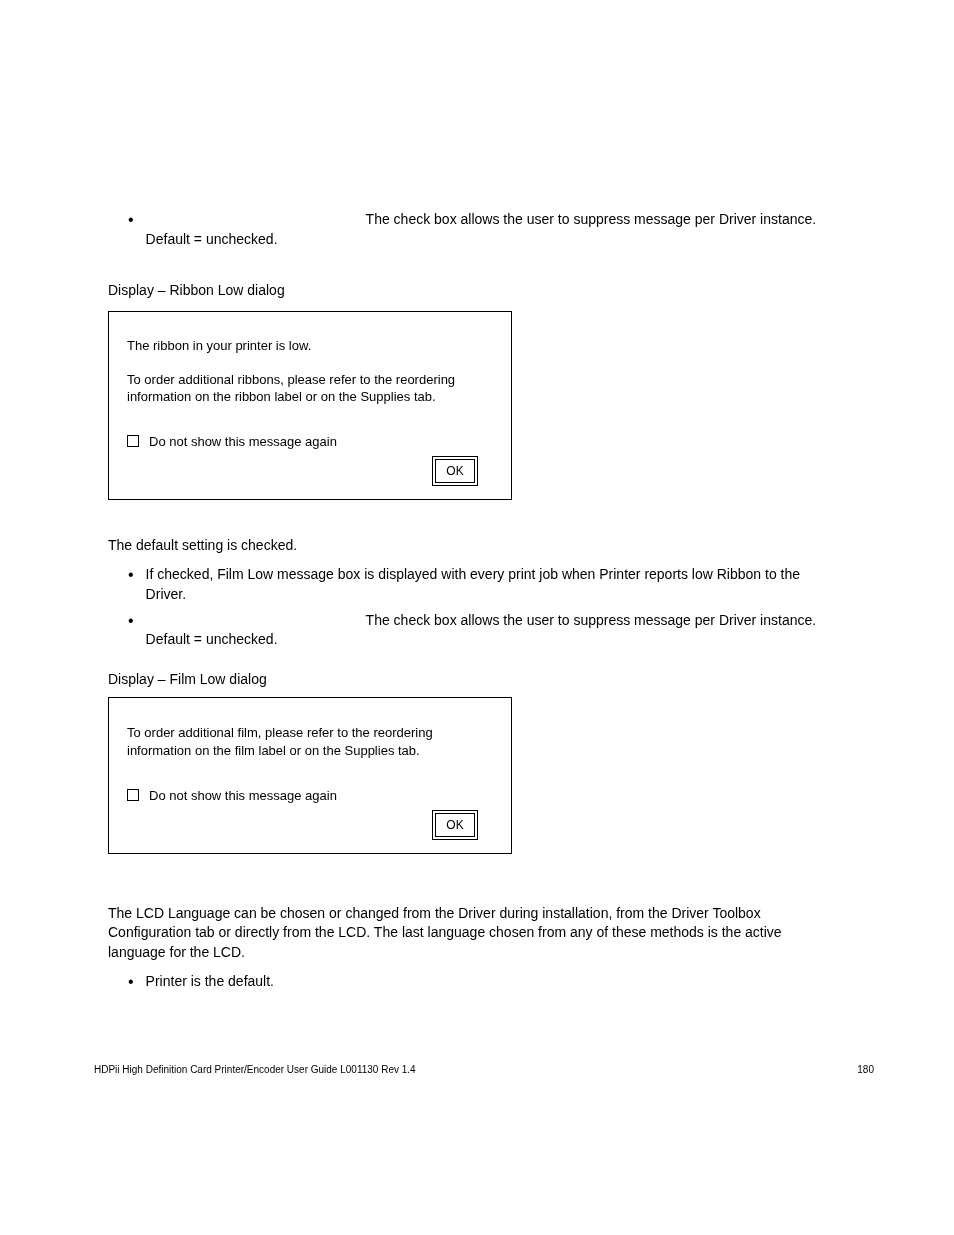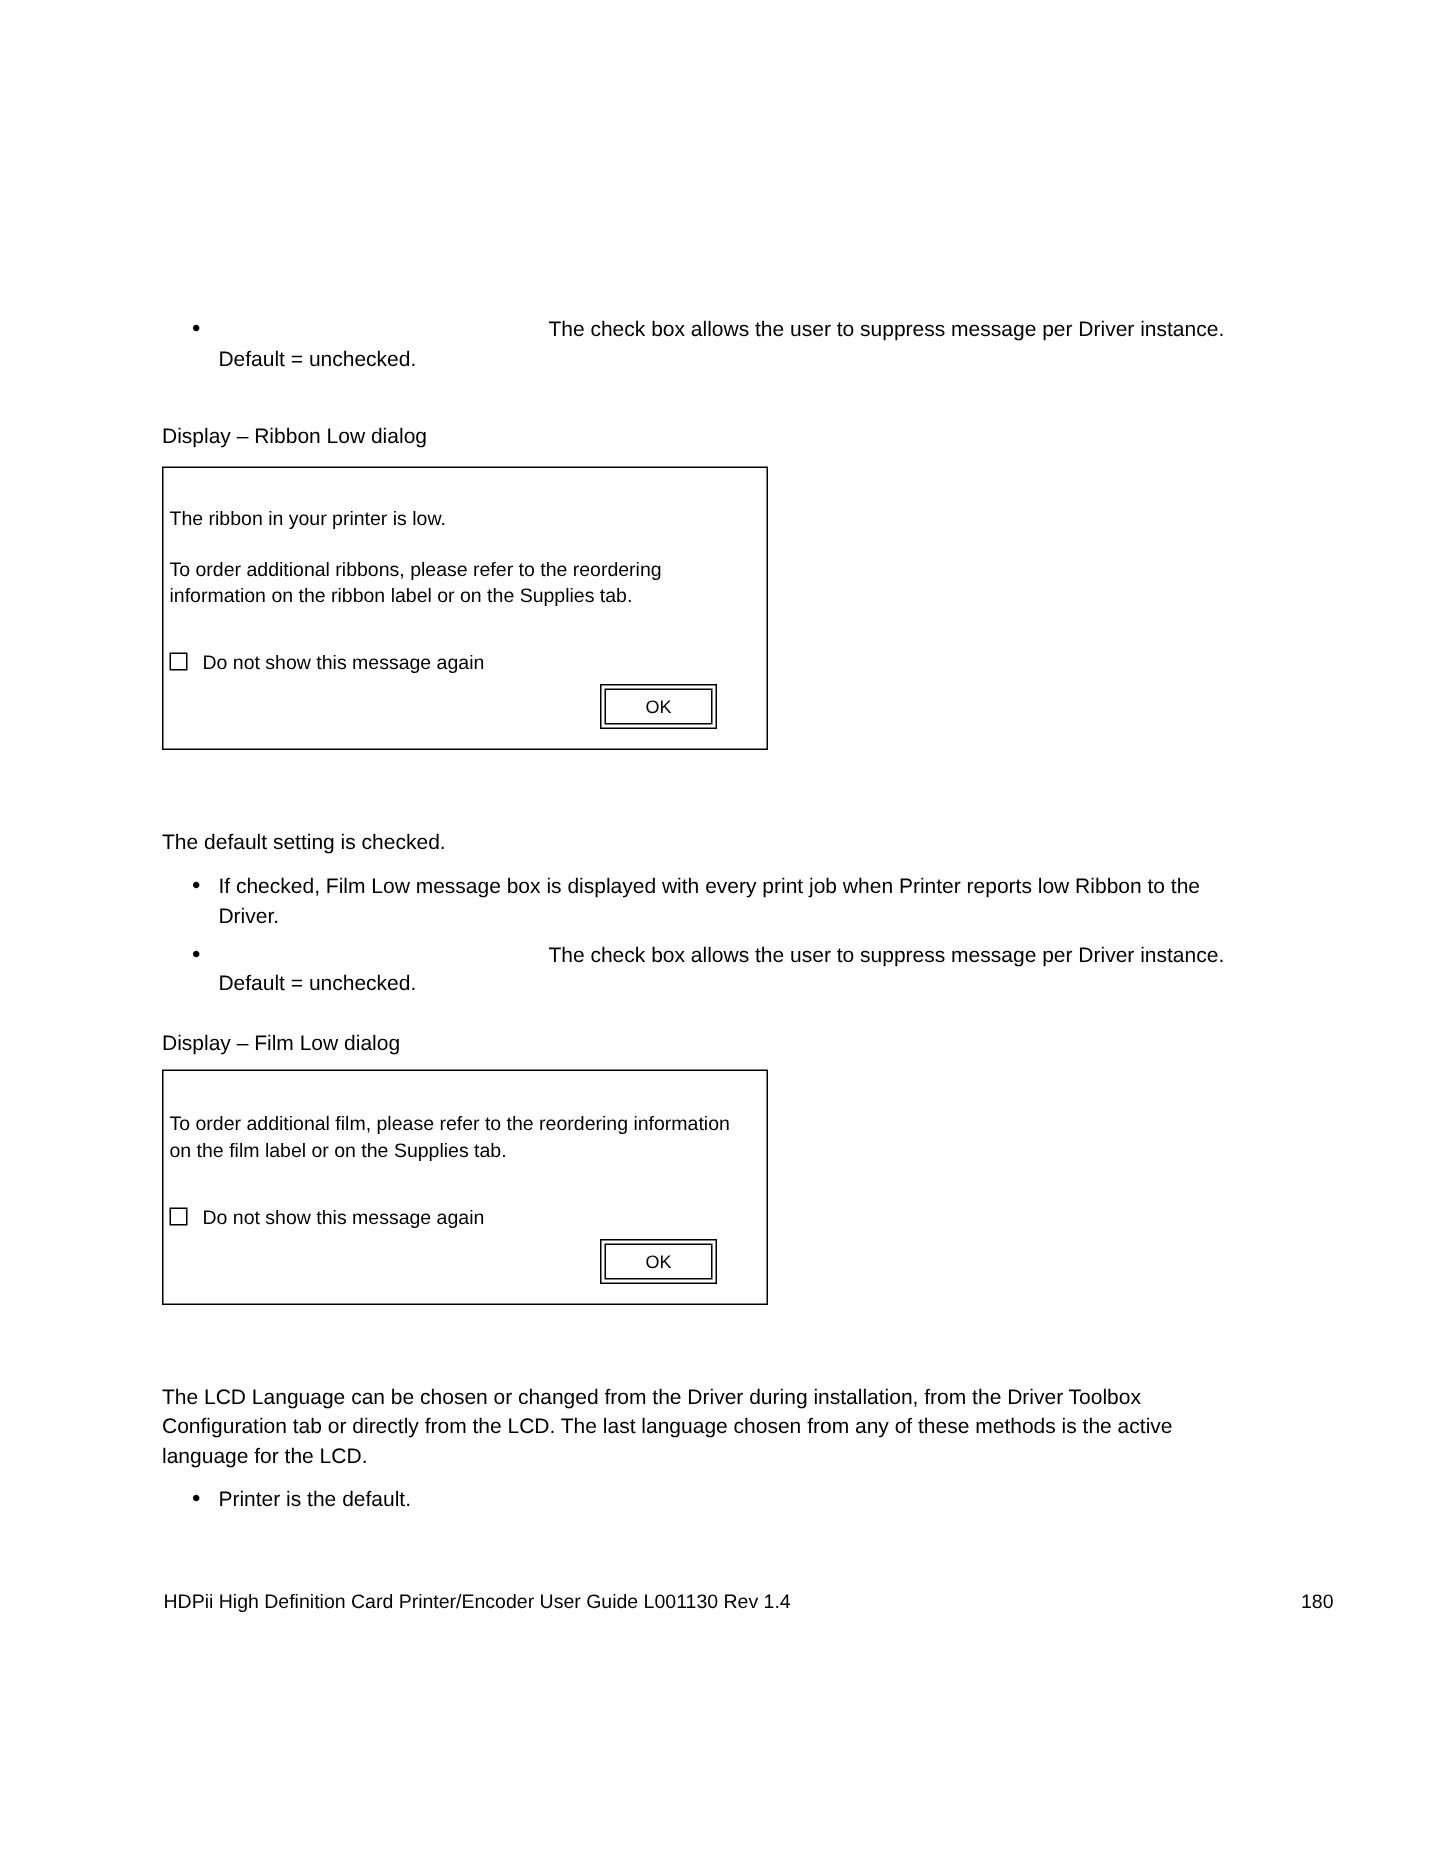--- a/index.html
+++ b/index.html
@@ -36,22 +36,22 @@
       line-height: 1.4;
       margin-bottom: 8px;
     }
     .section-label {
       margin-top: 32px;
       margin-bottom: 10px;
     }
     .dialog {
       border: 1.5px solid #000;
       width: 404px;
-      padding: 26px 18px 16px 4px;
-      margin-bottom: 52px;
+      padding: 26px 18px 16px 18px;
+      margin-bottom: 36px;
       margin-top: 6px;
       font-size: 13px;
     }
     .dialog .d-line1 {
       margin-bottom: 18px;
     }
     .dialog .d-line2 {
       line-height: 1.35;
       margin-bottom: 28px;
     }
@@ -66,43 +66,43 @@
       border: 1.5px solid #000;
       margin-right: 10px;
       display: inline-block;
     }
     .dialog .d-btn-row {
       display: flex;
       justify-content: flex-end;
       margin-top: 10px;
     }
     .dialog .d-ok {
-      width: 72px;
+      width: 40px;
       height: 24px;
       border: 1px solid #000;
       outline: 1px solid #000;
       outline-offset: 2px;
       background: #fff;
       font-size: 12px;
       cursor: pointer;
       display: flex;
       align-items: center;
       justify-content: center;
       margin-right: 18px;
     }
     .indent-bold-gap {
       display: inline-block;
       width: 220px;
     }
     .footer {
       position: absolute;
       bottom: 160px;
-      left: 109px;
+      left: 94px;
       width: 780px;
-      font-size: 13px;
+      font-size: 10px;
     }
     .footer-row {
       display: flex;
       justify-content: space-between;
       align-items: baseline;
     }
   </style>
 </head>
 <body>
 

